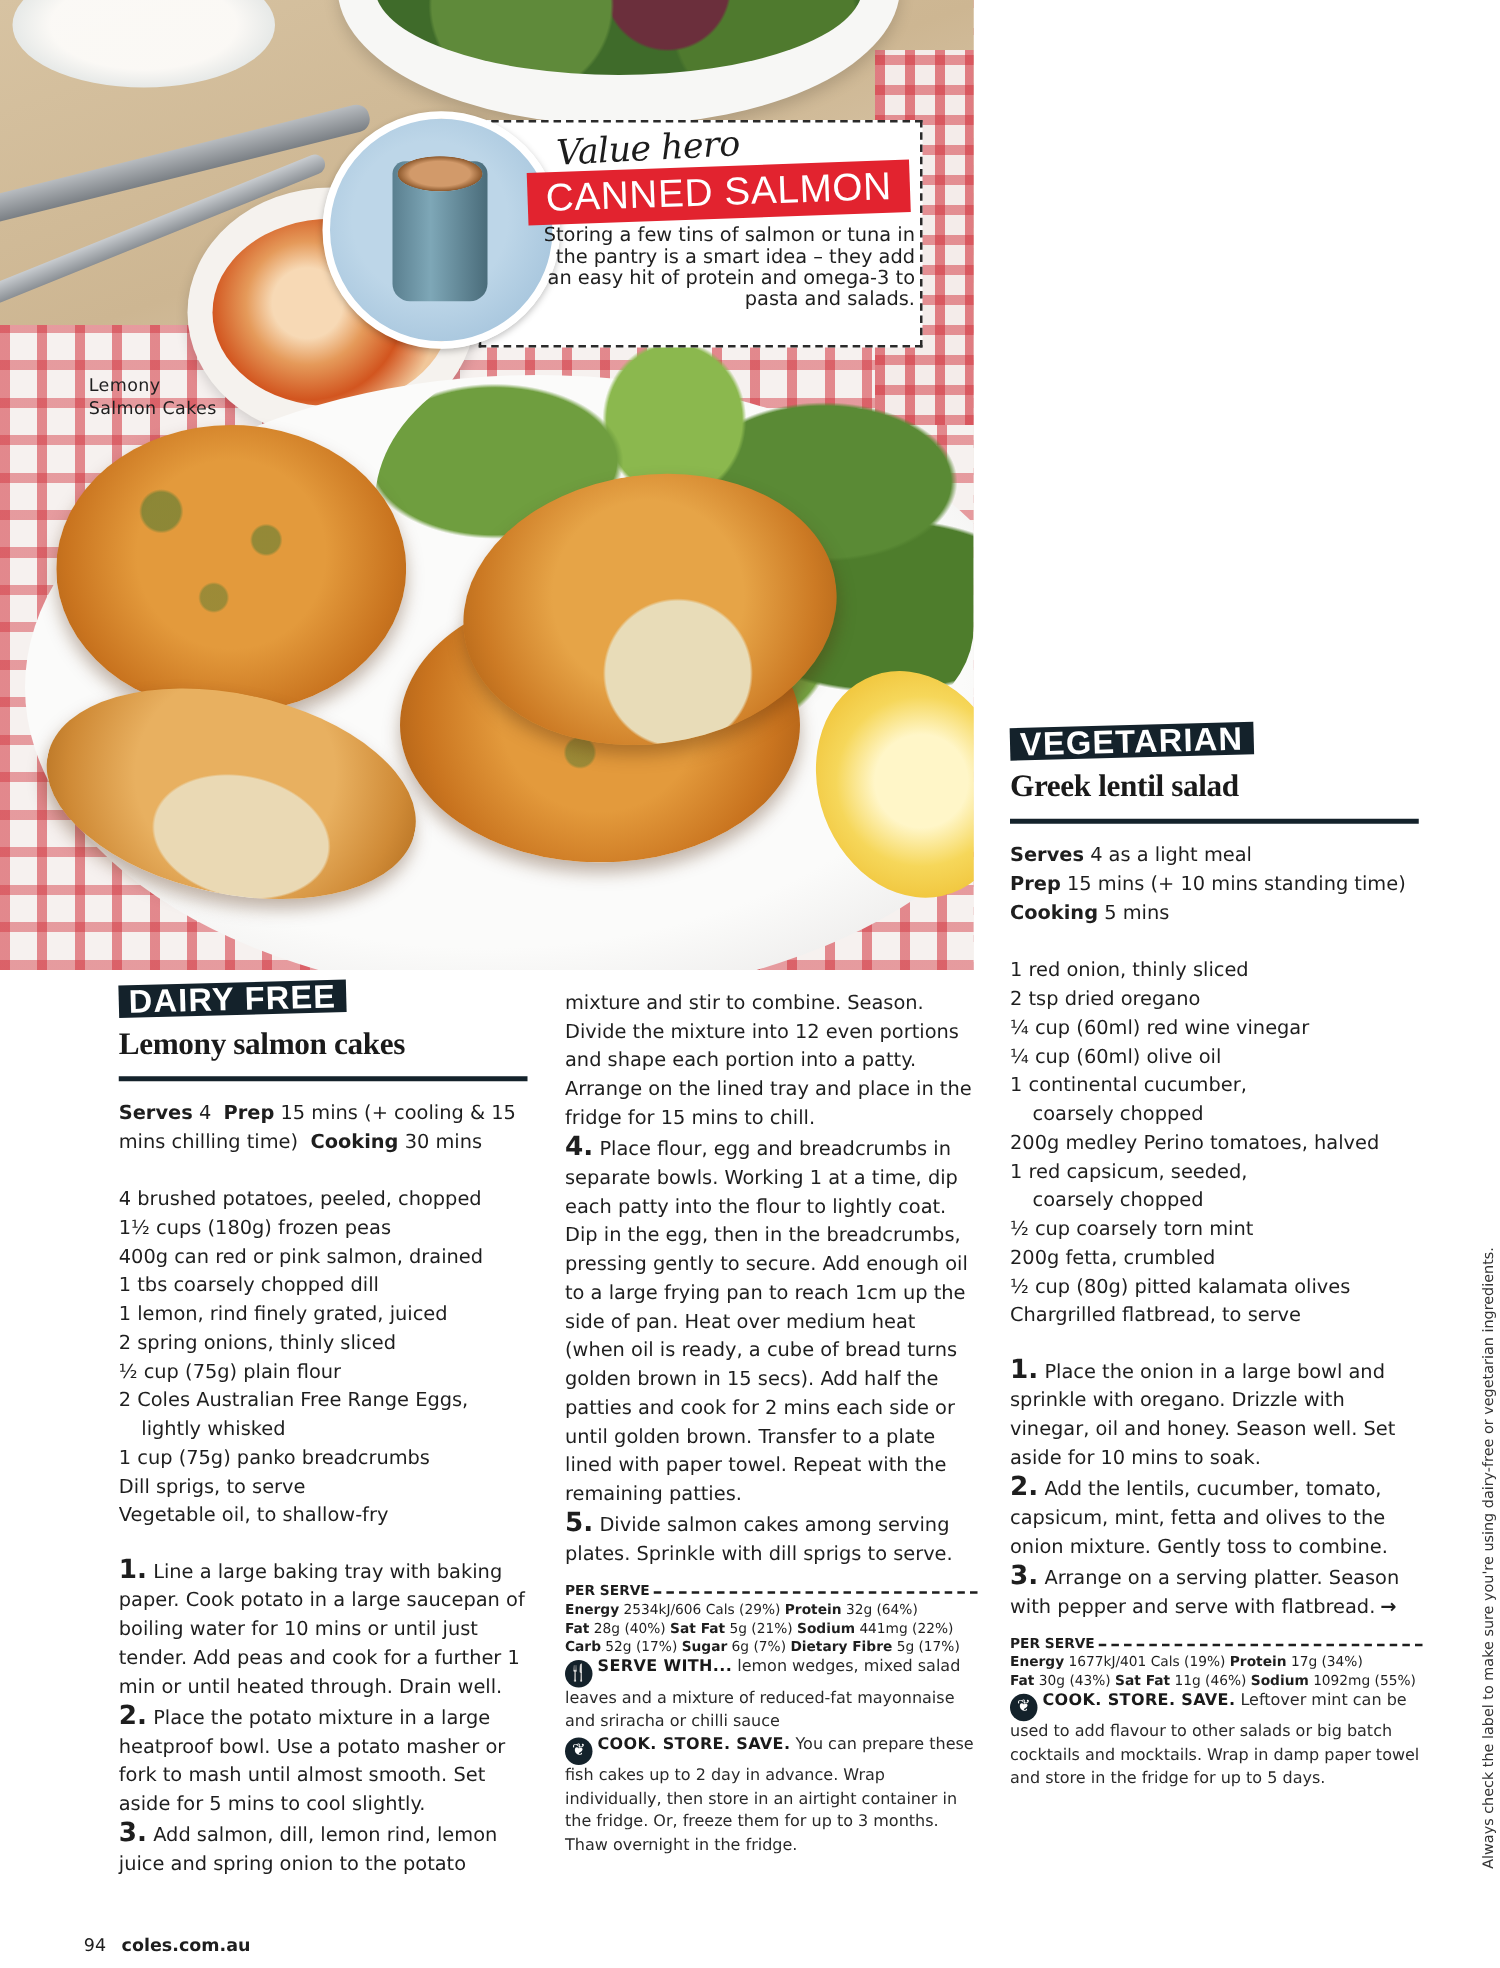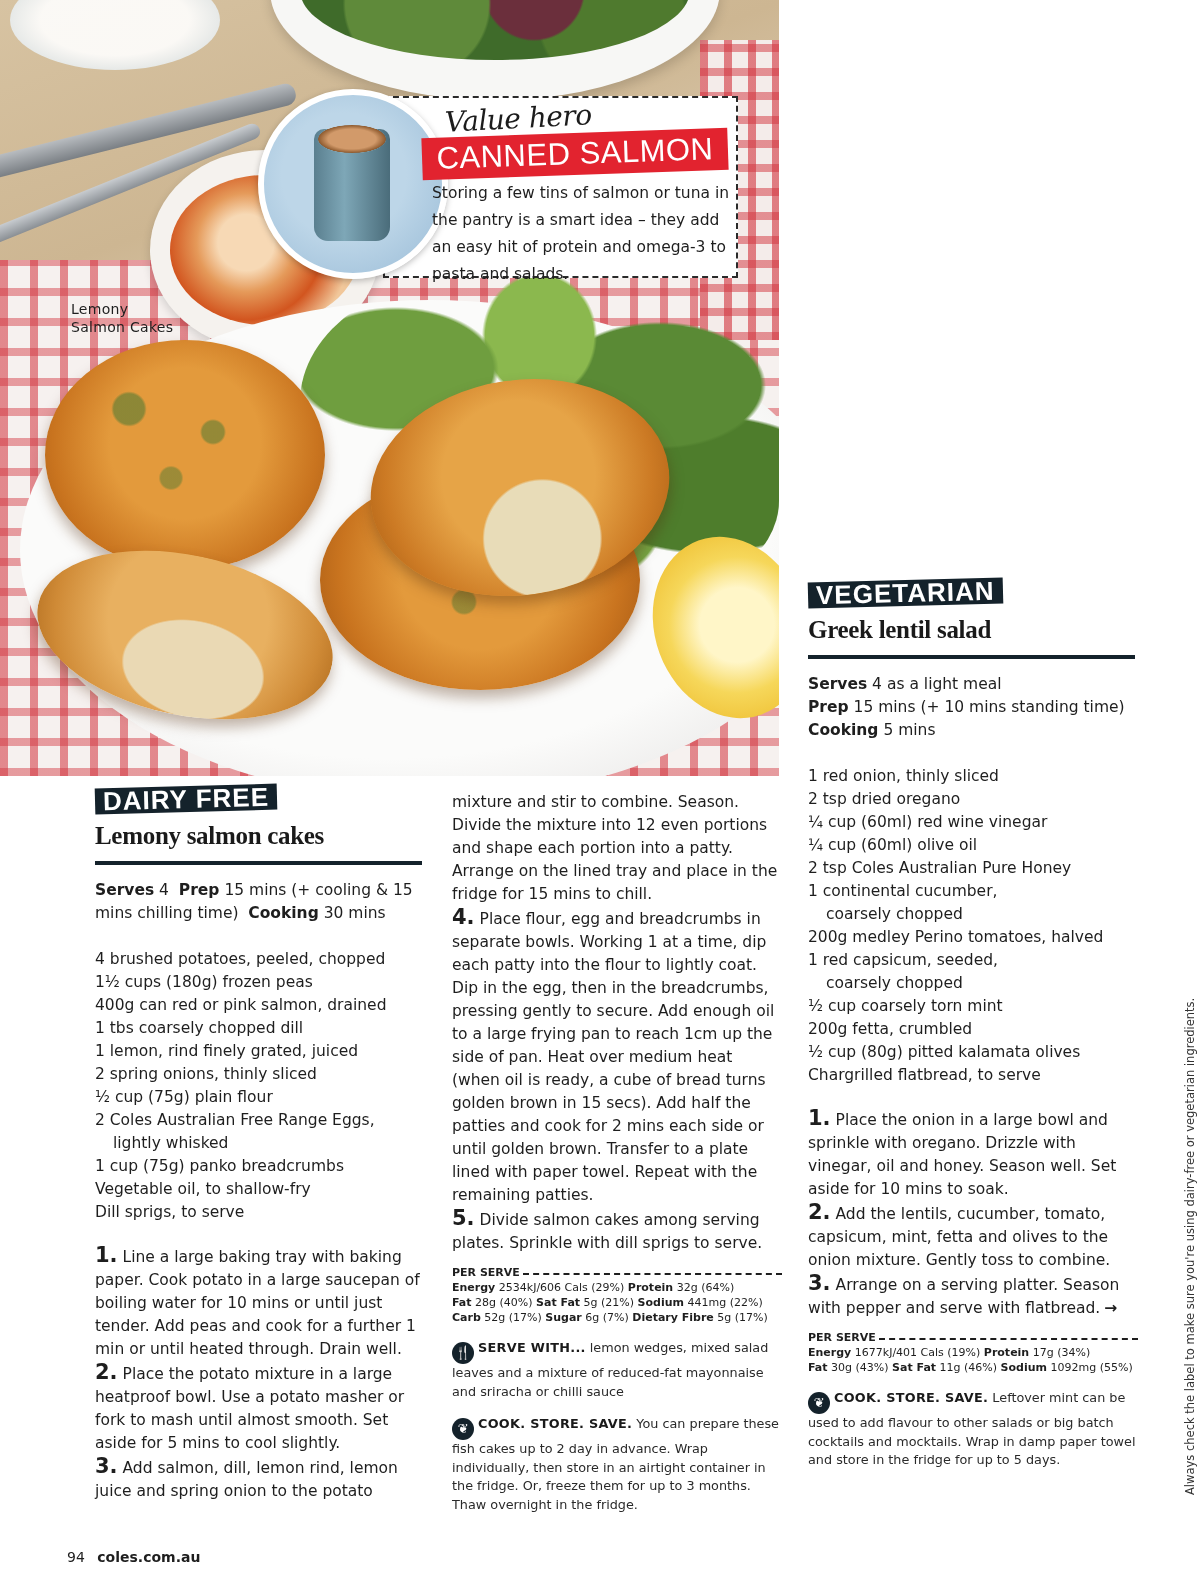--- a/index.html
+++ b/index.html
@@ -132,22 +132,22 @@
     font-size: 28px; color: #1c1c1c; letter-spacing: -0.5px; transform: rotate(-3deg);
   }
   .hero-banner {
     position: absolute; left: 422px; top: 133px; width: 306px; height: 42px; background: #e2232f;
     transform: rotate(-2deg); display: flex; align-items: center; justify-content: center;
   }
   .hero-banner span {
     color: #ffffff; font-family: "Liberation Sans", sans-serif; font-size: 31px; letter-spacing: 0.5px;
   }
   .hero-text {
-    position: absolute; left: 432px; top: 180px; width: 300px; text-align: left;
-    font-size: 15.5px; line-height: 27px; color: #1e1e1e;
+    position: absolute; left: 432px; top: 180px; width: 300px; text-align: right;
+    font-size: 15.5px; line-height: 17px; color: #1e1e1e;
   }
 
   
   .col { position: absolute; font-size: 15.5px; line-height: 23px; color: #1e1e1e; }
   .col-1 { left: 95px; top: 786px; width: 330px; }
   .col-2 { left: 452px; top: 791px; width: 330px; }
   .col-3 { left: 808px; top: 580px; width: 330px; }
 
   .diet-tag {
     display: inline-block; background: #14222b; color: #ffffff; font-family: "Liberation Sans", sans-serif;
@@ -165,21 +165,21 @@
   .ingredients .item.cont { padding-left: 18px; }
   .method { margin-top: 20px; }
   .method .step-num { font-weight: bold; font-size: 21px; }
   .method p { margin: 0; }
 
   .per-serve { margin-top: 10px; font-size: 11px; line-height: 15px; color: #1e1e1e; }
   .per-serve .heading { font-weight: bold; display: flex; align-items: center; }
   .per-serve .heading .dash { flex: 1; border-top: 2px dashed #1e1e1e; margin-left: 3px; height: 0; transform: translateY(1px); }
   .per-serve b { font-weight: bold; }
 
-  .tip { margin-top: 14px; font-size: 12.8px; line-height: 18.5px; color: #2a2a2a; }
+  .tip { font-size: 12.8px; line-height: 18.5px; color: #2a2a2a; }
   .tip .tip-icon {
     display: inline-block; width: 22px; height: 22px; border-radius: 50%; background: #14222b; color: #fff;
     vertical-align: -5px; margin-right: 4px; text-align: center; font-size: 13px; line-height: 22px;
   }
   .tip b { font-weight: bold; color: #1a1a1a; letter-spacing: 0.3px; }
 
   .arrow { font-weight: bold; margin-left: 4px; }
 
   .side-note {
     position: absolute; left: 1183px; top: 1495px; transform-origin: left top; transform: rotate(-90deg);
@@ -247,22 +247,22 @@
     <span class="item">4 brushed potatoes, peeled, chopped</span>
     <span class="item">1½ cups (180g) frozen peas</span>
     <span class="item">400g can red or pink salmon, drained</span>
     <span class="item">1 tbs coarsely chopped dill</span>
     <span class="item">1 lemon, rind finely grated, juiced</span>
     <span class="item">2 spring onions, thinly sliced</span>
     <span class="item">½ cup (75g) plain flour</span>
     <span class="item">2 Coles Australian Free Range Eggs,</span>
     <span class="item cont">lightly whisked</span>
     <span class="item">1 cup (75g) panko breadcrumbs</span>
+    <span class="item">Dill sprigs, to serve</span>
     <span class="item">Vegetable oil, to shallow-fry</span>
-    <span class="item">Dill sprigs, to serve</span>
   </div>
   <div class="method">
     <p><span class="step-num">1.</span> <span>Line a large baking tray with baking paper. Cook potato in a large saucepan of boiling water for 10 mins or until just tender. Add peas and cook for a further 1 min or until heated through. Drain well.</span></p>
     <p><span class="step-num">2.</span> <span>Place the potato mixture in a large heatproof bowl. Use a potato masher or fork to mash until almost smooth. Set aside for 5 mins to cool slightly.</span></p>
     <p><span class="step-num">3.</span> <span>Add salmon, dill, lemon rind, lemon juice and spring onion to the potato</span></p>
   </div>
 </div>
 
 <div class="col col-2">
   <div class="method" style="margin-top:0">
@@ -310,21 +310,20 @@
   <div class="meta">
     <span class="meta-line"><b>Serves</b> <span>4 as a light meal</span></span>
     <span class="meta-line"><b>Prep</b> <span>15 mins (+ 10 mins standing time)</span></span>
     <span class="meta-line"><b>Cooking</b> <span>5 mins</span></span>
   </div>
   <div class="ingredients">
     <span class="item">1 red onion, thinly sliced</span>
     <span class="item">2 tsp dried oregano</span>
     <span class="item">¼ cup (60ml) red wine vinegar</span>
     <span class="item">¼ cup (60ml) olive oil</span>
-    <span class="item">2 tsp Coles Australian Pure Honey</span>
     <span class="item">1 continental cucumber,</span>
     <span class="item cont">coarsely chopped</span>
     <span class="item">200g medley Perino tomatoes, halved</span>
     <span class="item">1 red capsicum, seeded,</span>
     <span class="item cont">coarsely chopped</span>
     <span class="item">½ cup coarsely torn mint</span>
     <span class="item">200g fetta, crumbled</span>
     <span class="item">½ cup (80g) pitted kalamata olives</span>
     <span class="item">Chargrilled flatbread, to serve</span>
   </div>

